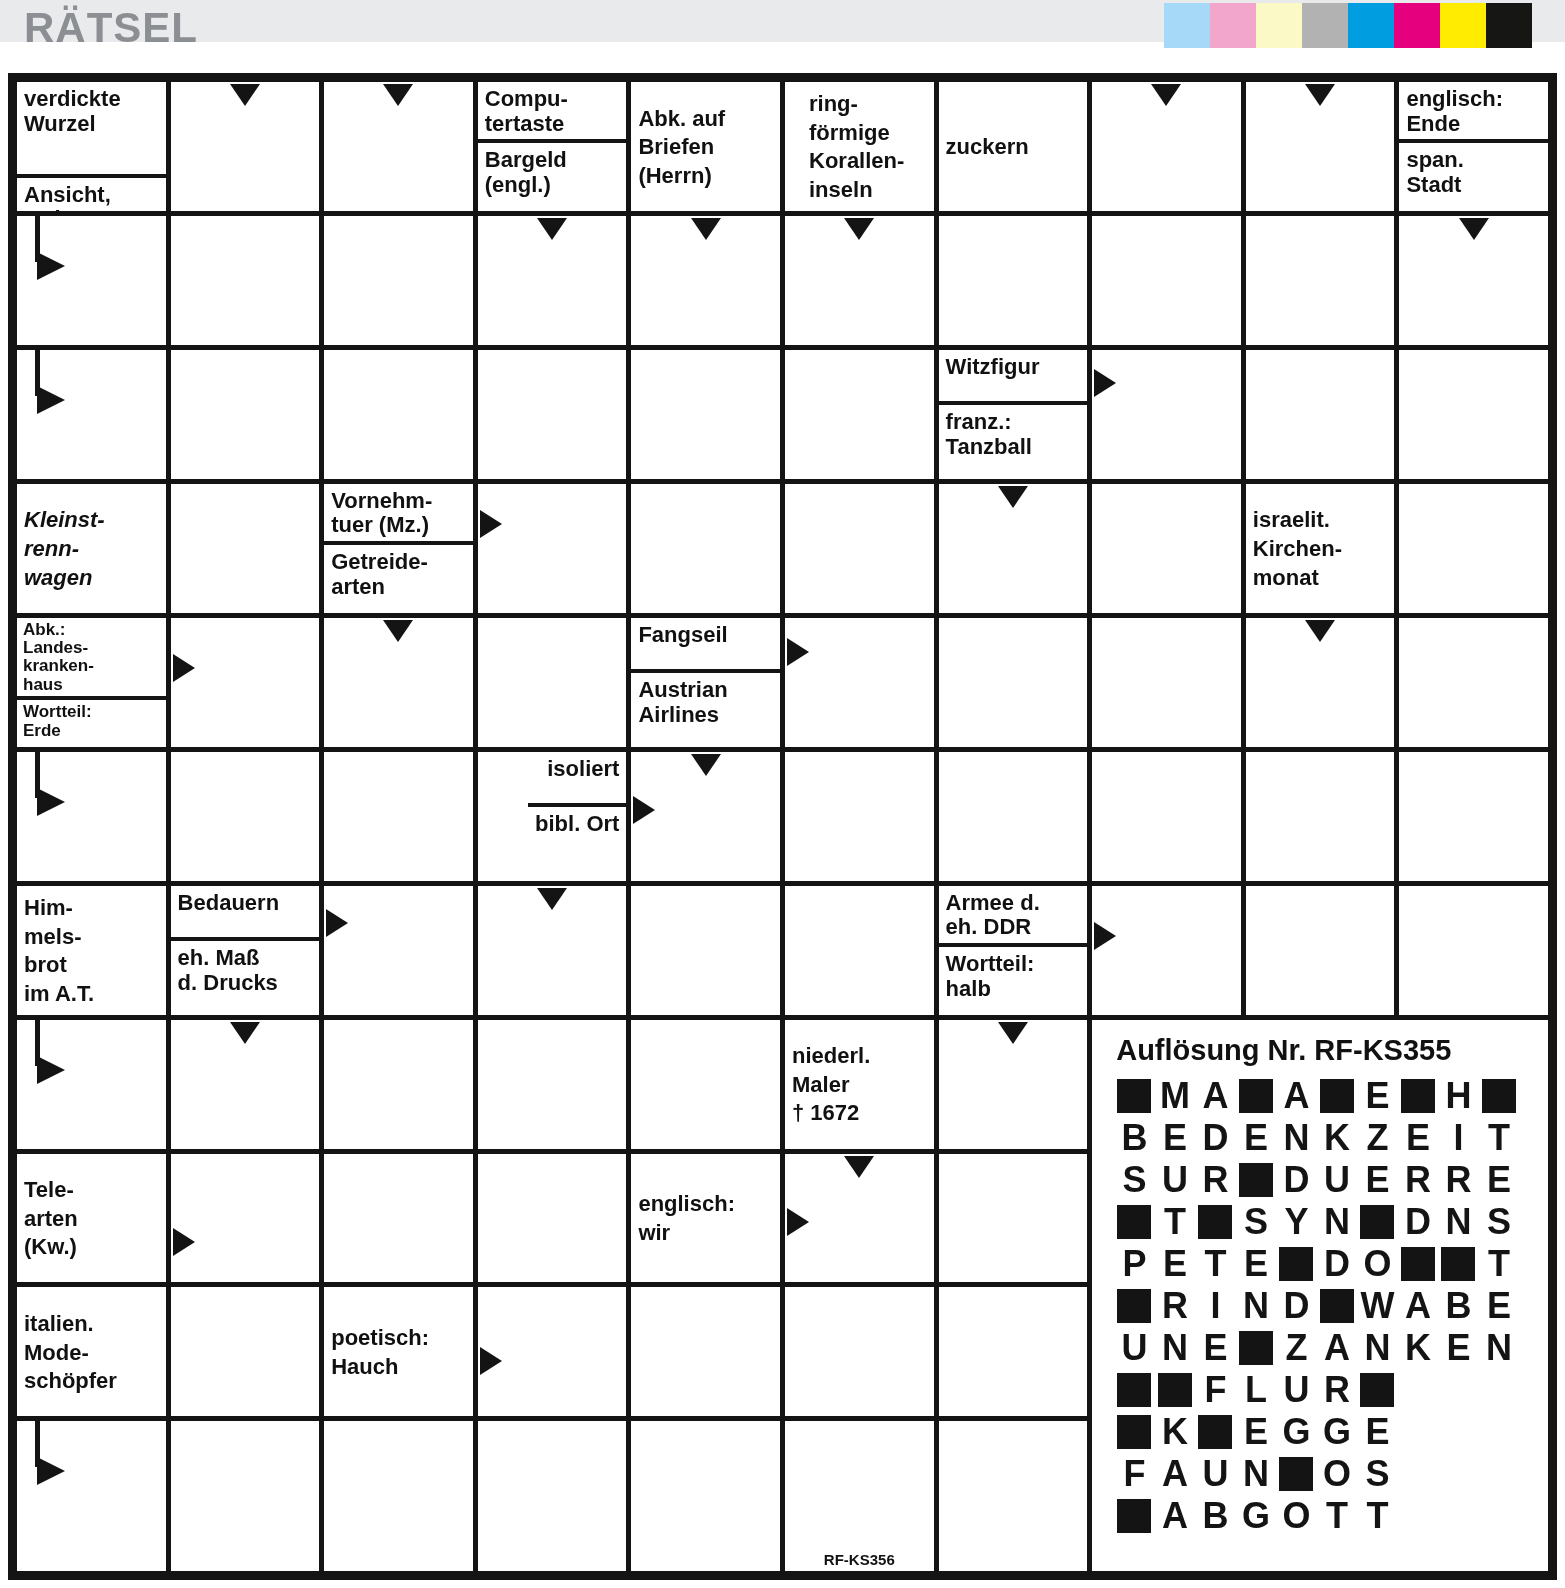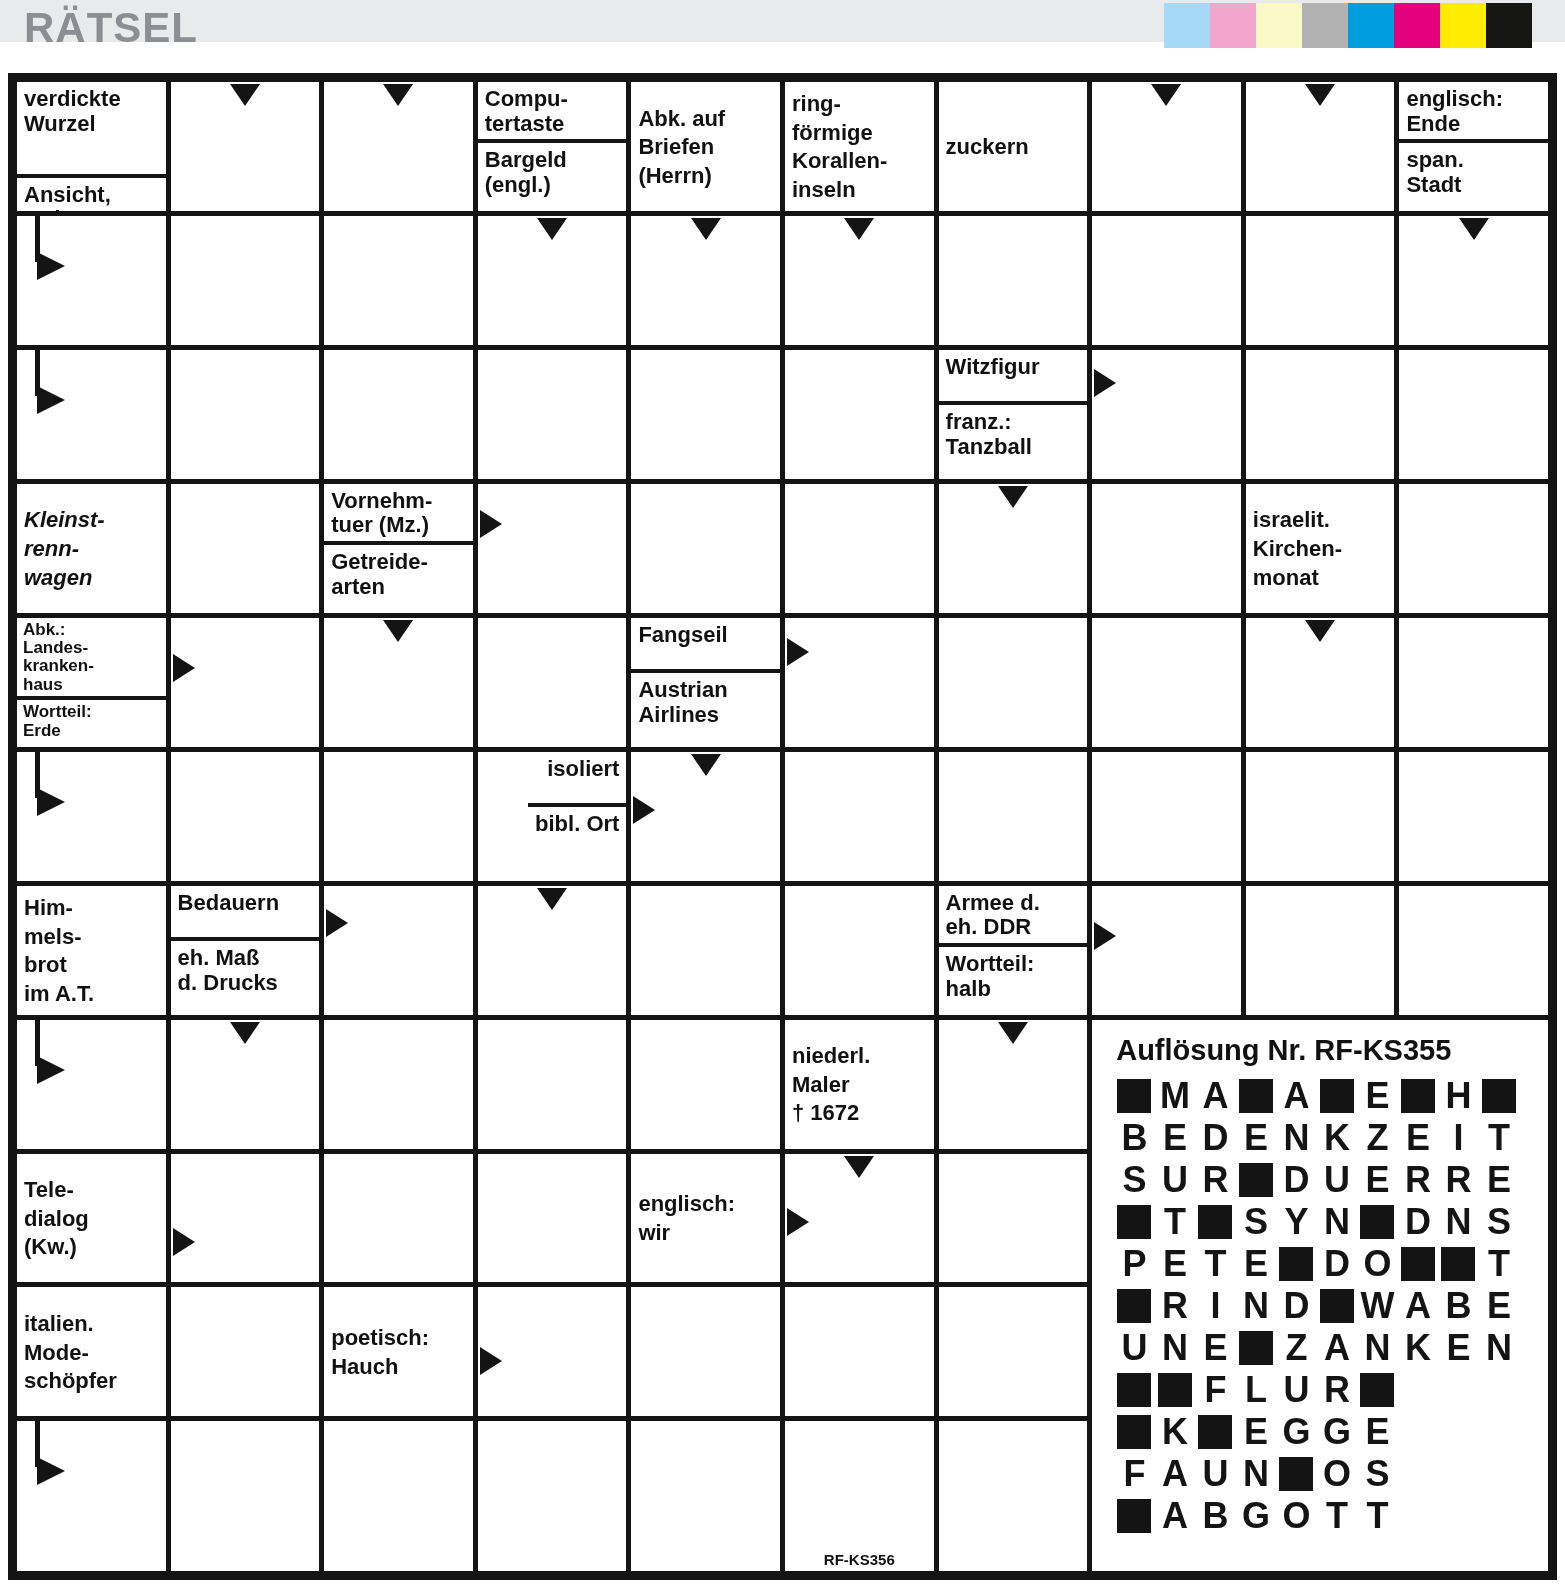--- a/index.html
+++ b/index.html
@@ -109,21 +109,21 @@
       <div class="clue-part">Compu-
 tertaste</div>
       <div class="clue-part rest">Bargeld
 (engl.)</div>
     </div>
     <div class="cell clue" style="grid-area: 1 / 5;">
       <div class="clue-part single">Abk. auf
 Briefen
 (Herrn)</div>
     </div>
-    <div class="cell clue" style="grid-area: 1 / 6;">
+    <div class="cell clue" style="grid-area: 1 / 6; padding-left: 17px;">
       <div class="clue-part single">ring-
 förmige
 Korallen-
 inseln</div>
     </div>
     <div class="cell clue" style="grid-area: 1 / 7;">
       <div class="clue-part single">zuckern</div>
     </div>
     <div class="cell" style="grid-area: 1 / 8;">
       <div class="arrow-down"></div>
@@ -470,21 +470,21 @@
         <div class="sol-cell">A</div>
         <div class="sol-cell">B</div>
         <div class="sol-cell">G</div>
         <div class="sol-cell">O</div>
         <div class="sol-cell">T</div>
         <div class="sol-cell">T</div>
       </div>
     </div>
     <div class="cell clue" style="grid-area: 9 / 1;">
       <div class="clue-part single">Tele-
-dialog
+arten
 (Kw.)</div>
     </div>
     <div class="cell" style="grid-area: 9 / 2;">
       <div class="arrow-right" style="top: 58%;"></div>
     </div>
     <div class="cell" style="grid-area: 9 / 3;"></div>
     <div class="cell" style="grid-area: 9 / 4;"></div>
     <div class="cell clue" style="grid-area: 9 / 5;">
       <div class="clue-part single">englisch:
 wir</div>

